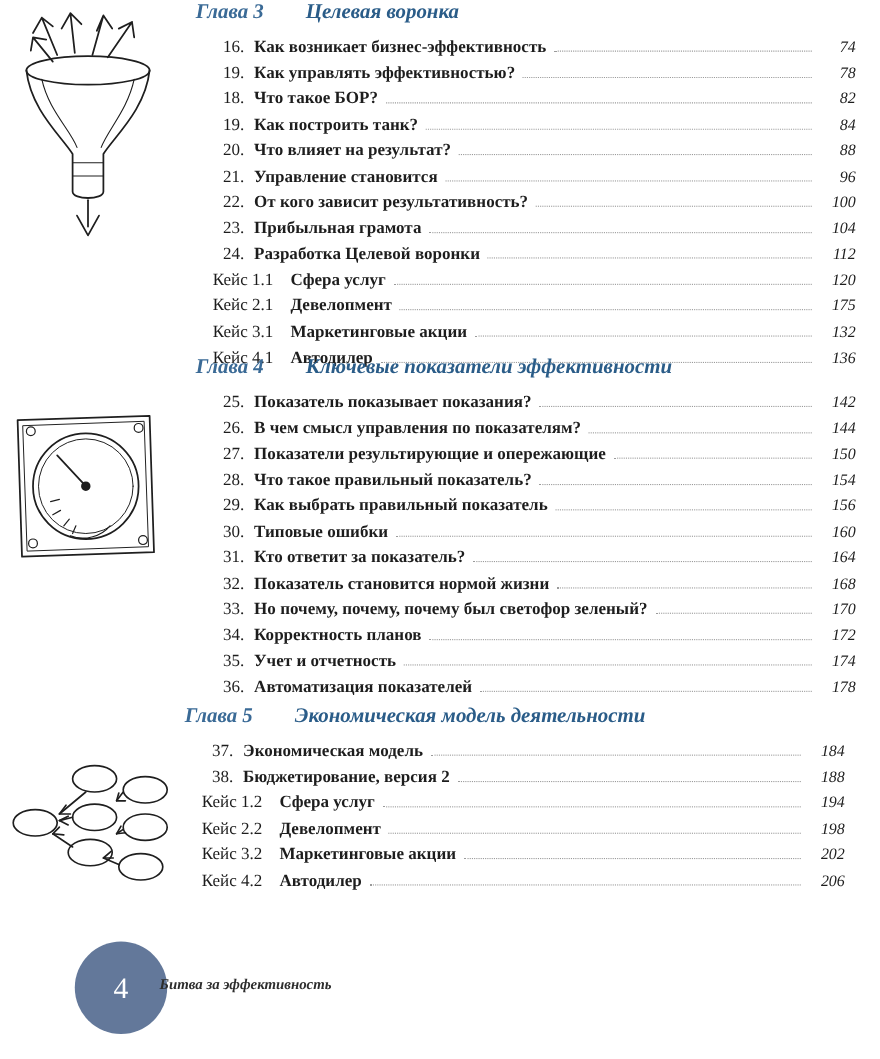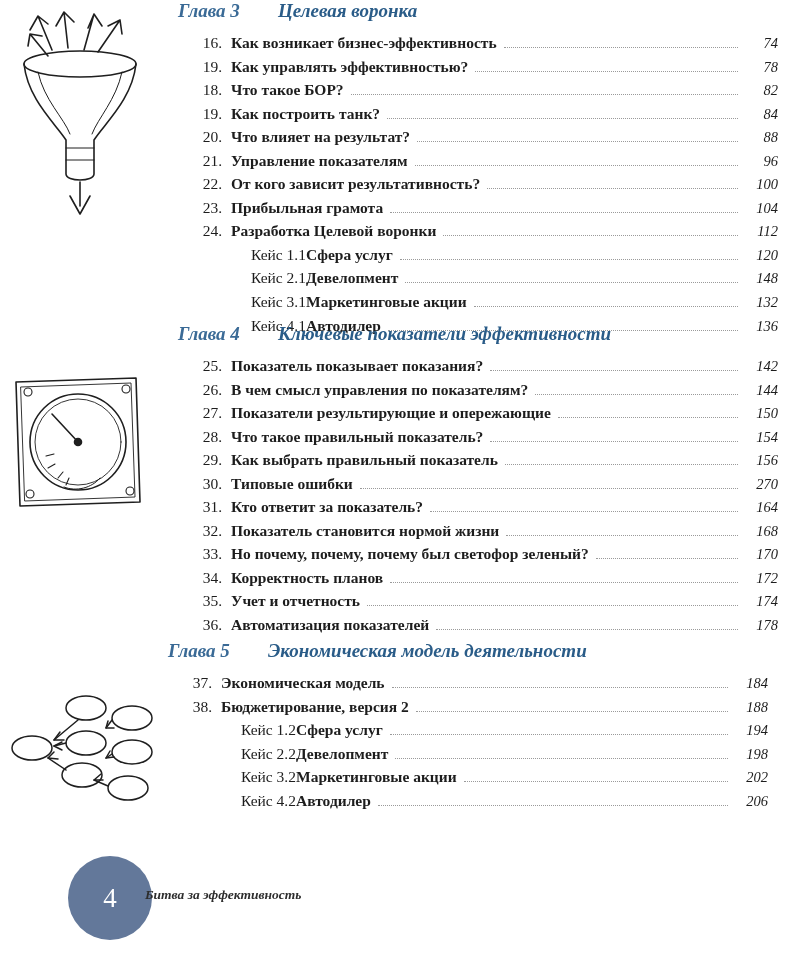--- a/index.html
+++ b/index.html
@@ -56,23 +56,22 @@
   }
   .entry-num {
     flex: 0 0 44px;
     text-align: right;
     padding-right: 9px;
     white-space: nowrap;
   }
   .entry-num.case {
     flex: 0 0 auto;
     width: 86px;
-    text-align: right;
+    text-align: center;
     padding-right: 0;
-    margin-left: 42px;
   }
   .entry-label {
     white-space: nowrap;
     font-weight: bold;
   }
   .entry-label.case-title {
     margin-left: 0;
   }
   .dots {
     flex: 1 1 auto;
@@ -246,21 +245,21 @@
         <span class="entry-page">84</span>
       </div>
       <div class="entry">
         <span class="entry-num">20.</span>
         <span class="entry-label">Что влияет на результат?</span>
         <span class="dots"></span>
         <span class="entry-page">88</span>
       </div>
       <div class="entry">
         <span class="entry-num">21.</span>
-        <span class="entry-label">Управление показателям</span>
+        <span class="entry-label">Управление становится</span>
         <span class="dots"></span>
         <span class="entry-page">96</span>
       </div>
       <div class="entry">
         <span class="entry-num">22.</span>
         <span class="entry-label">От кого зависит результативность?</span>
         <span class="dots"></span>
         <span class="entry-page">100</span>
       </div>
       <div class="entry">
@@ -278,21 +277,21 @@
       <div class="entry">
         <span class="entry-num case">Кейс 1.1</span>
         <span class="entry-label case-title">Сфера услуг</span>
         <span class="dots"></span>
         <span class="entry-page">120</span>
       </div>
       <div class="entry">
         <span class="entry-num case">Кейс 2.1</span>
         <span class="entry-label case-title">Девелопмент</span>
         <span class="dots"></span>
-        <span class="entry-page">148</span>
+        <span class="entry-page">175</span>
       </div>
       <div class="entry">
         <span class="entry-num case">Кейс 3.1</span>
         <span class="entry-label case-title">Маркетинговые акции</span>
         <span class="dots"></span>
         <span class="entry-page">132</span>
       </div>
       <div class="entry">
         <span class="entry-num case">Кейс 4.1</span>
         <span class="entry-label case-title">Автодилер</span>
@@ -335,21 +334,21 @@
       <div class="entry">
         <span class="entry-num">29.</span>
         <span class="entry-label">Как выбрать правильный показатель</span>
         <span class="dots"></span>
         <span class="entry-page">156</span>
       </div>
       <div class="entry">
         <span class="entry-num">30.</span>
         <span class="entry-label">Типовые ошибки</span>
         <span class="dots"></span>
-        <span class="entry-page">270</span>
+        <span class="entry-page">160</span>
       </div>
       <div class="entry">
         <span class="entry-num">31.</span>
         <span class="entry-label">Кто ответит за показатель?</span>
         <span class="dots"></span>
         <span class="entry-page">164</span>
       </div>
       <div class="entry">
         <span class="entry-num">32.</span>
         <span class="entry-label">Показатель становится нормой жизни</span>

